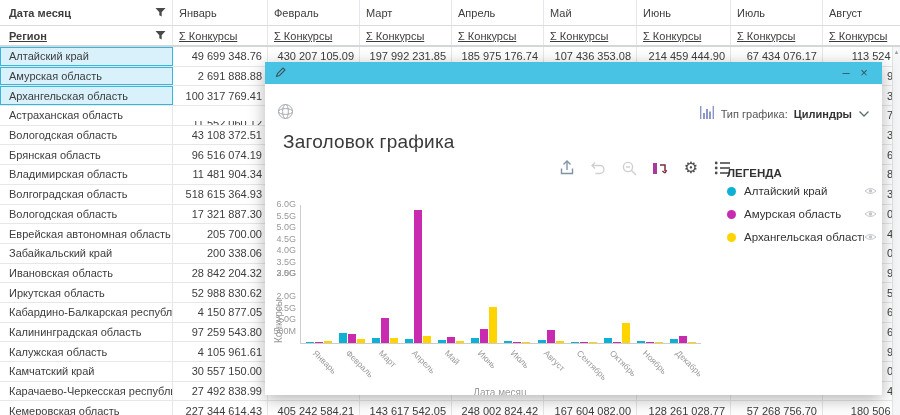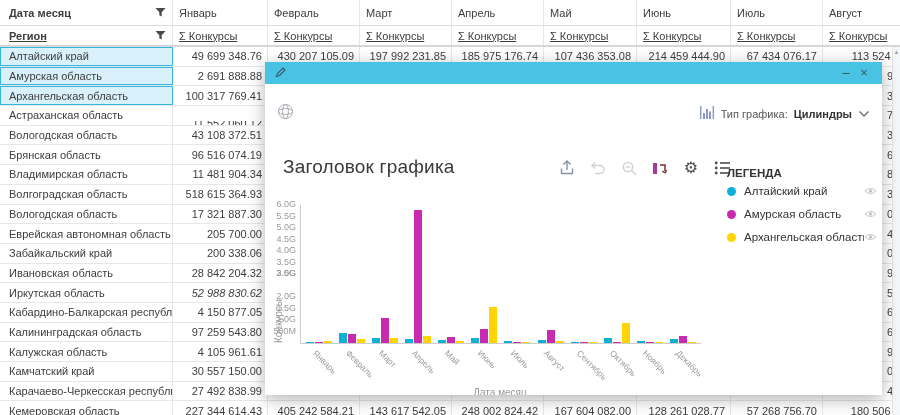--- a/index.html
+++ b/index.html
@@ -31,21 +31,21 @@
   .modal{position:absolute;left:265px;top:62px;width:617px;height:333px;background:#fff;
          box-shadow:0 4px 16px rgba(0,0,0,.3);z-index:5;display:flex;flex-direction:column;}
   .titlebar{height:22px;flex:none;background:#49c3e3;display:flex;align-items:center;
             padding:0 9px;color:#2e4d58;font-size:11px;}
   .titlebar .t{margin-right:6px;}
   .winbtn{width:18px;text-align:center;cursor:default;color:#3a545e;font-size:13px;line-height:22px;}
   .winbtn.min{margin-left:auto;}
   .content{flex:1;position:relative;overflow:hidden;margin-top:7px;}
 
   .sphere{position:absolute;left:12px;top:12px;}
-  .heading{position:absolute;left:18px;top:65px;font-size:19px;color:#3a3a3a;letter-spacing:.2px;}
+  .heading{position:absolute;left:18px;top:40px;font-size:19px;color:#3a3a3a;letter-spacing:.2px;}
   .ctype{position:absolute;right:12px;top:14px;display:flex;align-items:center;gap:6px;
          color:#555;font-size:11px;}
   .ctype b{color:#333;}
   .toolbar{position:absolute;left:293px;top:68px;display:flex;align-items:center;gap:13px;}
   .toolbar .ic{display:flex;align-items:center;justify-content:center;width:18px;height:18px;}
   .gear{font-size:16px;color:#4d4d4d;line-height:18px;}
 
   .legend{position:absolute;left:462px;top:76px;width:150px;}
   .legend .lt{font-weight:bold;font-size:11.5px;color:#333;}
   .litem{display:flex;align-items:center;height:22px;margin-top:1px;}
@@ -240,21 +240,21 @@
         <div class="c num" style="width: 92px;"></div>
         <div class="c num" style="width: 92px;"></div>
         <div class="c num" style="width: 92px;"></div>
         <div class="c num" style="width: 93px;"></div>
         <div class="c num" style="width: 94px;"></div>
         <div class="c num" style="width: 92px;"></div>
         <div class="c num partial" style="width: 95px;">9</div>
       </div>
       <div class="row">
         <div class="c region">Иркутская область</div>
-        <div class="c num" style="width: 95px; font-style: italic;">52 988 830.62</div>
+        <div class="c num" style="width: 95px;">52 988 830.62</div>
         <div class="c num" style="width: 92px;"></div>
         <div class="c num" style="width: 92px;"></div>
         <div class="c num" style="width: 92px;"></div>
         <div class="c num" style="width: 93px;"></div>
         <div class="c num" style="width: 94px;"></div>
         <div class="c num" style="width: 92px;"></div>
         <div class="c num partial" style="width: 95px;">5</div>
       </div>
       <div class="row">
         <div class="c region">Кабардино-Балкарская республика</div>

